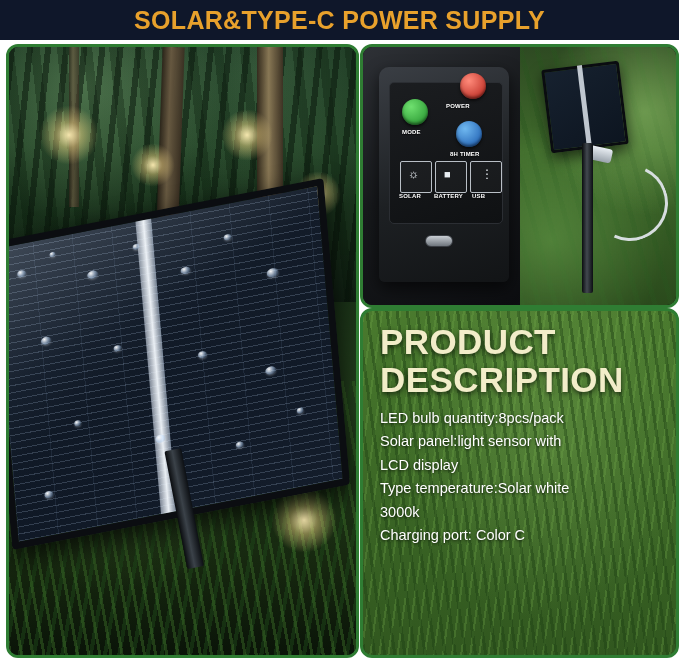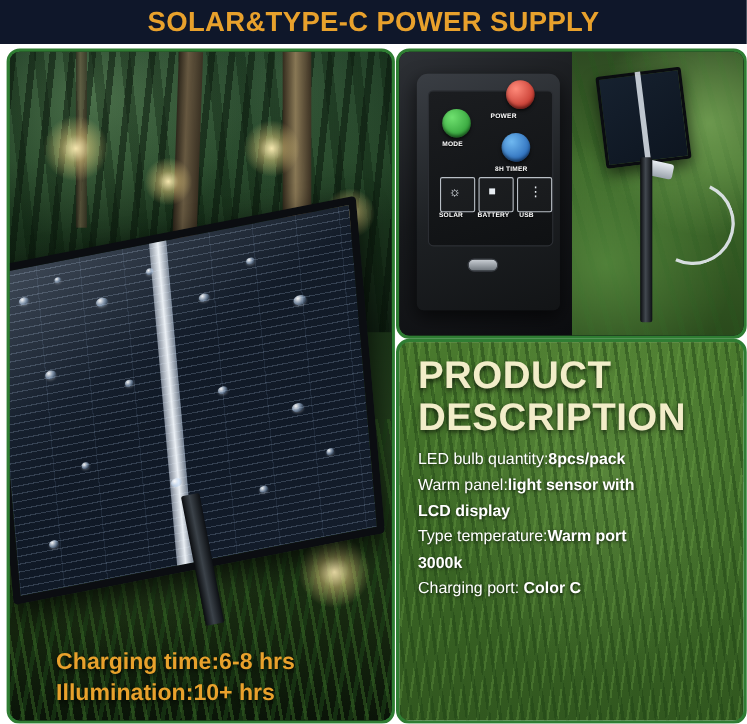--- a/index.html
+++ b/index.html
@@ -374,21 +374,21 @@
     left: 17px;
     top: 96px;
     width: 292px;
     color: #ffffff;
     font-size: 14.5px;
     line-height: 1.62;
     text-shadow: 0 1px 3px rgba(0,0,0,0.75);
   }
   .desc-list .row { white-space: nowrap; }
   .desc-list .k { font-weight: normal; }
-  .desc-list .v { font-weight: bold; }
+  .desc-list .v { font-weight: normal; }
 </style>
 </head>
 <body>
 
 <div class="page">
 
   <div class="header">
     <div class="header-title">SOLAR&amp;TYPE-C POWER SUPPLY</div>
   </div>
 
@@ -427,24 +427,20 @@
         <div class="drop" style="left:262px; top:168px; width:11px; height:8px;"></div>
         <div class="drop" style="left:66px; top:184px; width:7px; height:6px;"></div>
         <div class="drop" style="left:146px; top:214px; width:10px; height:8px;"></div>
         <div class="drop" style="left:226px; top:236px; width:8px; height:6px;"></div>
         <div class="drop" style="left:30px; top:248px; width:9px; height:7px;"></div>
         <div class="drop" style="left:290px; top:214px; width:7px; height:6px;"></div>
       </div>
       <div class="pole"></div>
     </div>
 
-    <div class="left-cap-2">
-      <div>Charging time:6-8 hrs</div>
-      <div>Illumination:10+ hrs</div>
-    </div>
   </div>
 
   <div class="tr-photos">
 
     <div class="tr-left">
       <div class="ctrl-body"></div>
       <div class="ctrl-face">
         <div class="btn-round btn-red"></div>
         <div class="lbl-sm" style="left:56px; top:20px;">POWER</div>
         <div class="btn-round btn-green"></div>
@@ -484,27 +480,27 @@
     <div class="desc-bg"></div>
     <div class="desc-title">
       <div>PRODUCT</div>
       <div>DESCRIPTION</div>
     </div>
     <div class="desc-list">
       <div class="row">
         <span class="k">LED bulb quantity:</span><span class="v">8pcs/pack</span>
       </div>
       <div class="row">
-        <span class="k">Warm panel:</span><span class="v">light sensor with</span>
+        <span class="k">Solar panel:</span><span class="v">light sensor with</span>
       </div>
       <div class="row">
         <span class="k"></span><span class="v">LCD display</span>
       </div>
       <div class="row">
-        <span class="k">Type temperature:</span><span class="v">Warm port</span>
+        <span class="k">Type temperature:</span><span class="v">Solar white</span>
       </div>
       <div class="row">
         <span class="k"></span><span class="v">3000k</span>
       </div>
       <div class="row">
         <span class="k">Charging port:</span><span class="v"> Color C</span>
       </div>
     </div>
   </div>
 

